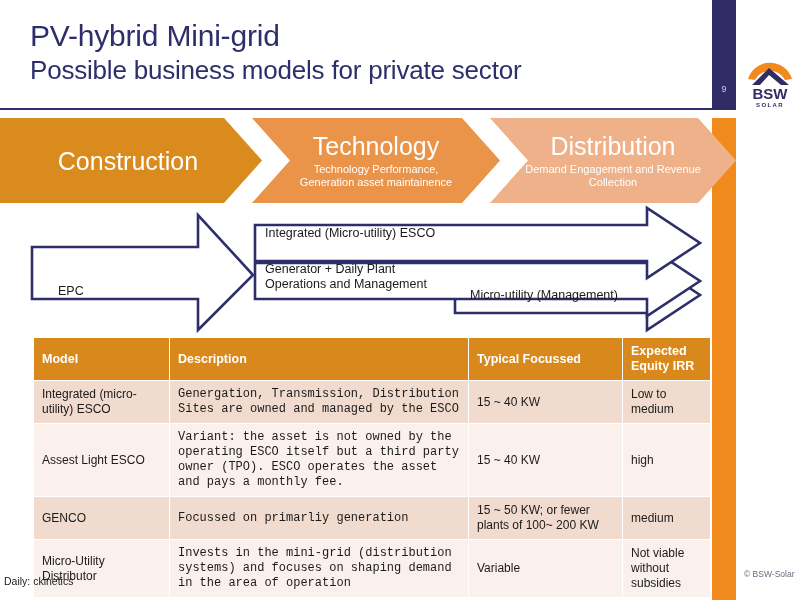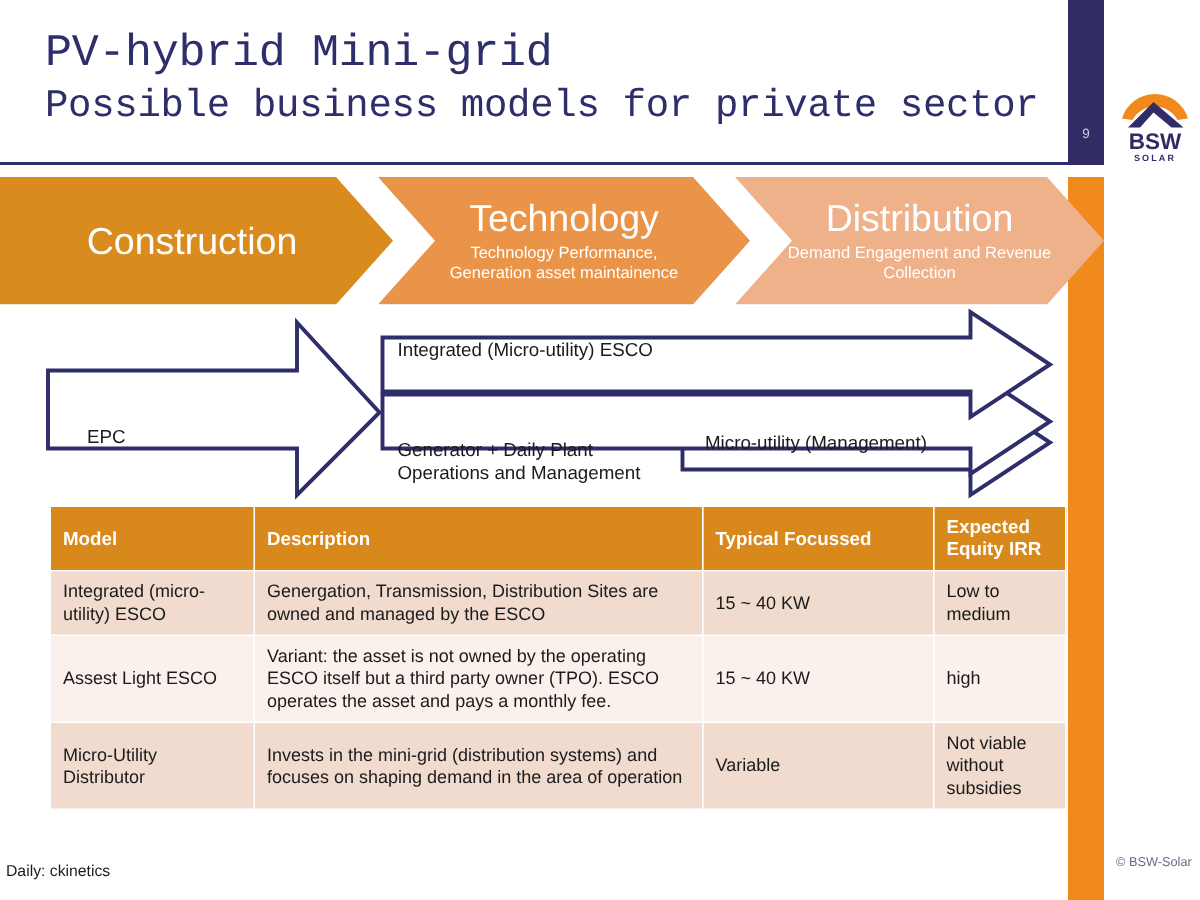--- a/index.html
+++ b/index.html
@@ -1,20 +1,20 @@
 <!DOCTYPE html>
 <html><head>
 <meta charset="utf-8">
 <style>
   html,body{margin:0;padding:0;background:#fff;}
   body{width:800px;height:600px;overflow:hidden;position:relative;
        font-family:"Liberation Sans","DejaVu Sans",sans-serif;}
 
   
-  #header{position:absolute;left:0;top:0;width:800px;height:80px;background:#fff;font-family:Liberation Mono, monospace;}
+  #header{position:absolute;left:0;top:0;width:800px;height:80px;background:#fff;}
   #title-block{position:absolute;left:30px;top:18px;color:#2E2E6B;}
   #slide-title{font-size:30px;line-height:36px;letter-spacing:-.2px;white-space:nowrap;}
   #slide-subtitle{font-size:26px;line-height:33px;letter-spacing:-.2px;white-space:nowrap;}
   #header-rule{position:absolute;left:0;top:108px;width:712px;height:2px;background:#2E2E6B;}
   #navy-bar{position:absolute;left:712px;top:0;width:24px;height:110px;background:#312C66;}
   #page-number{position:absolute;left:712px;top:84px;width:24px;text-align:center;
                color:#cfcde0;font-size:9px;}
   #orange-bar{position:absolute;left:712px;top:118px;width:24px;height:482px;background:#F08A1D;}
 
   
@@ -52,21 +52,21 @@
   
   #model-table{position:absolute;left:33px;top:337px;width:677px;
                border-collapse:collapse;table-layout:fixed;}
   #model-table th,#model-table td{
       border:1px solid #ffffff;vertical-align:middle;padding:6px 8px;
       font-size:12px;line-height:15px;color:#1b1b1b;text-align:left;}
   #model-table th{background:#D9881B;color:#fff;font-weight:bold;font-size:12.5px;}
   #model-table tbody tr:nth-child(odd) td{background:#F1DACE;}
   #model-table tbody tr:nth-child(even) td{background:#FBF1EC;}
   col.c1{width:136px;} col.c2{width:299px;} col.c3{width:154px;} col.c4{width:88px;}
-  .cell-desc{padding-left:10px;}
+  .cell-desc{padding-left:10px;font-family:Liberation Mono, monospace;}
 
   
   #source-note{position:absolute;left:4px;top:575px;font-size:10.5px;color:#1b1b1b;}
   #copyright{position:absolute;left:744px;top:569px;font-size:8.5px;color:#6a6a80;white-space:nowrap;}
 </style>
 </head>
 <body>
 
 <div id="header">
   <div id="title-block">
@@ -127,21 +127,21 @@
 
       <path d="M255 22 L647 22 L647 5 L700 40 L647 75 L647 58 L255 58 Z"></path>
 
       <path d="M32 44 L198 44 L198 12 L253 72 L198 127 L198 96 L32 96 Z"></path>
     </g>
   </svg>
 </div>
 
 <div class="arrow-label" id="epc-label">EPC</div>
 <div class="arrow-label" id="lbl-integrated">Integrated  (Micro-utility) ESCO</div>
-<div class="arrow-label" id="lbl-generator" style="width:190px;margin-top:31px;">Generator + Daily Plant Operations and Management</div>
+<div class="arrow-label" id="lbl-generator" style="width:190px;">Generator + Daily Plant Operations and Management</div>
 <div class="arrow-label" id="lbl-microutility">Micro-utility (Management)</div>
 
 <table id="model-table">
   <colgroup>
       <col class="c1">
       <col class="c2">
       <col class="c3">
       <col class="c4">
     </colgroup>
   <thead>
@@ -159,20 +159,26 @@
       <td>15 ~ 40 KW</td>
       <td>Low to medium</td>
     </tr>
     <tr>
       <td>Assest Light ESCO</td>
       <td class="cell-desc">Variant: the asset is not owned by the operating ESCO itself but a third party owner (TPO). ESCO operates the asset and pays a monthly fee.</td>
       <td>15 ~ 40 KW</td>
       <td>high</td>
     </tr>
     <tr>
+      <td>GENCO</td>
+      <td class="cell-desc">Focussed on primarliy generation</td>
+      <td>15 ~ 50 KW; or fewer plants of 100~ 200 KW</td>
+      <td>medium</td>
+    </tr>
+    <tr>
       <td>Micro-Utility Distributor</td>
       <td class="cell-desc">Invests in the mini-grid (distribution systems) and focuses on shaping demand in the area of operation</td>
       <td>Variable</td>
       <td>Not viable without subsidies</td>
     </tr>
   </tbody>
 </table>
 
 <div id="source-note">Daily: ckinetics</div>
 <div id="copyright">© BSW-Solar</div>

